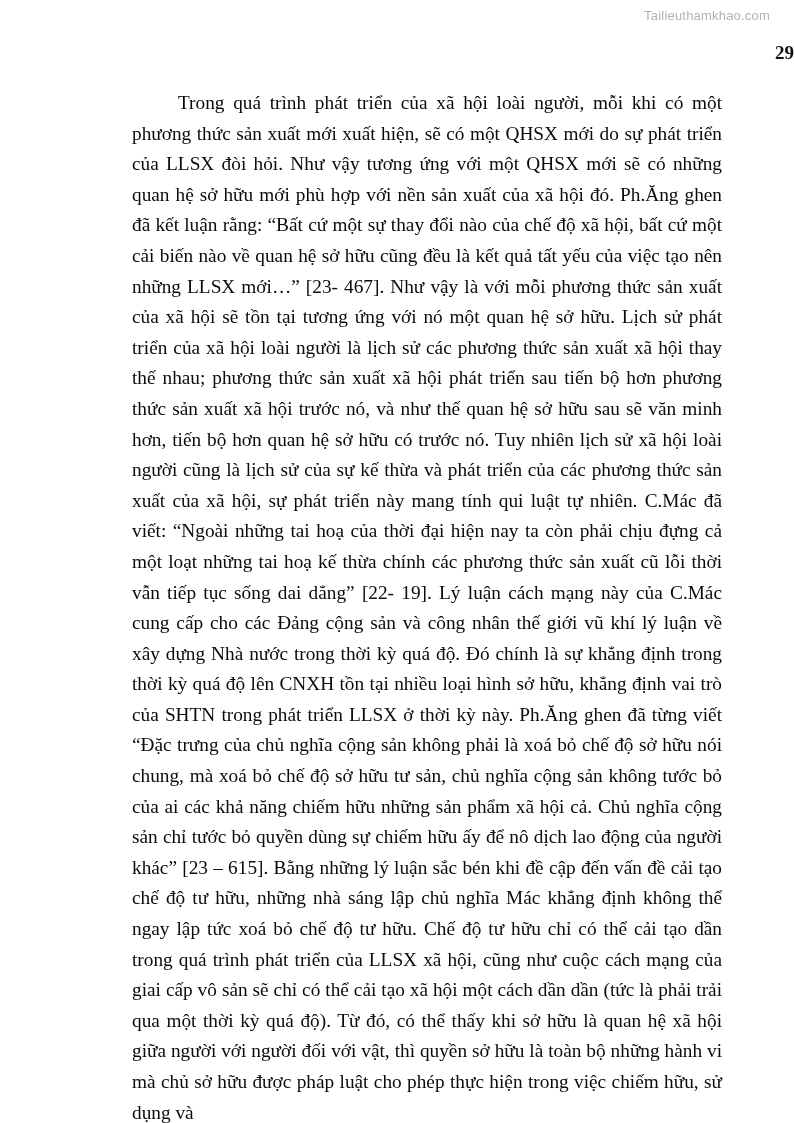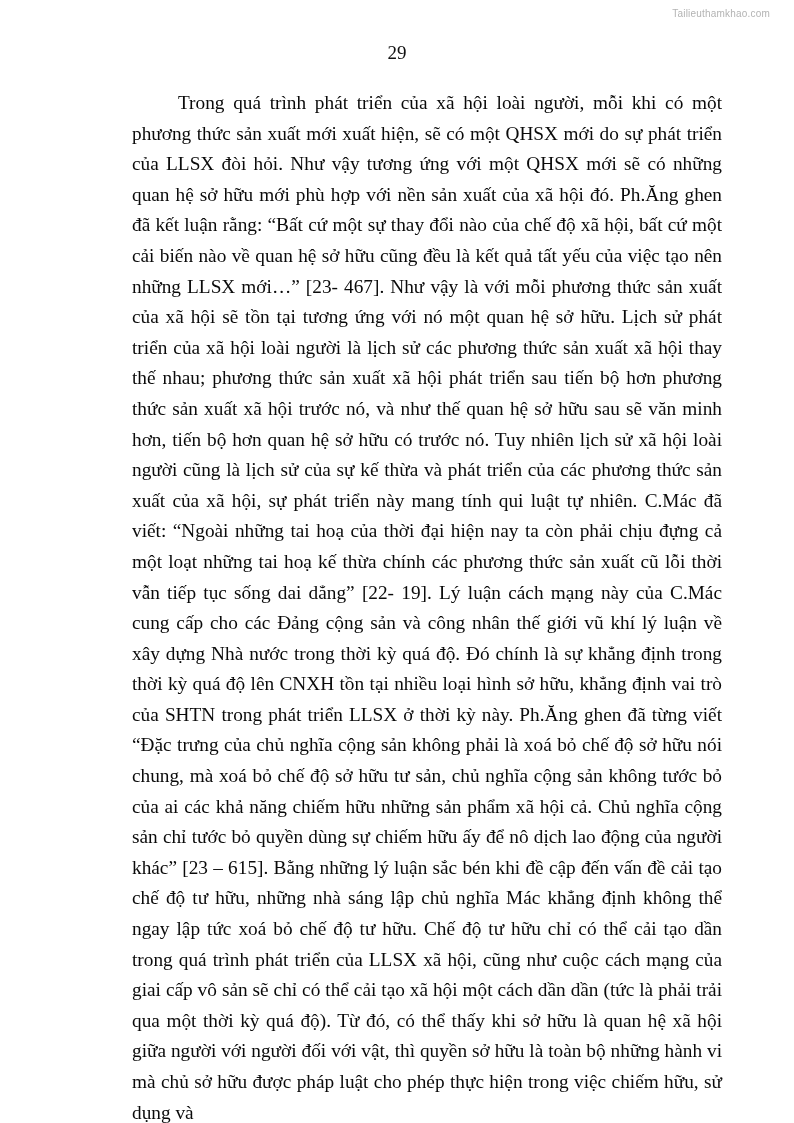--- a/index.html
+++ b/index.html
@@ -19,37 +19,38 @@
     color: #000000;
     box-sizing: border-box;
   }
 
   
   .watermark {
     position: absolute;
     top: 8px;
     right: 24px;
     font-family: "Liberation Sans", sans-serif;
-    font-size: 10px;
+    font-size: 13px;
     letter-spacing: 0.2px;
     color: #b3b3b3;
     white-space: nowrap;
     user-select: none;
   }
 
   
   .page-number {
     position: absolute;
     top: 43px;
     left: 0;
     width: 794px;
-    text-align: center;
+    text-align: right;
     font-size: 19px;
     line-height: 1;
     color: #111;
+    font-weight: bold;
   }
 
   
   .body-text {
     position: absolute;
     left: 132px;
     top: 88px;
     width: 590px;
     font-size: 19.3px;
     line-height: 30.6px;

